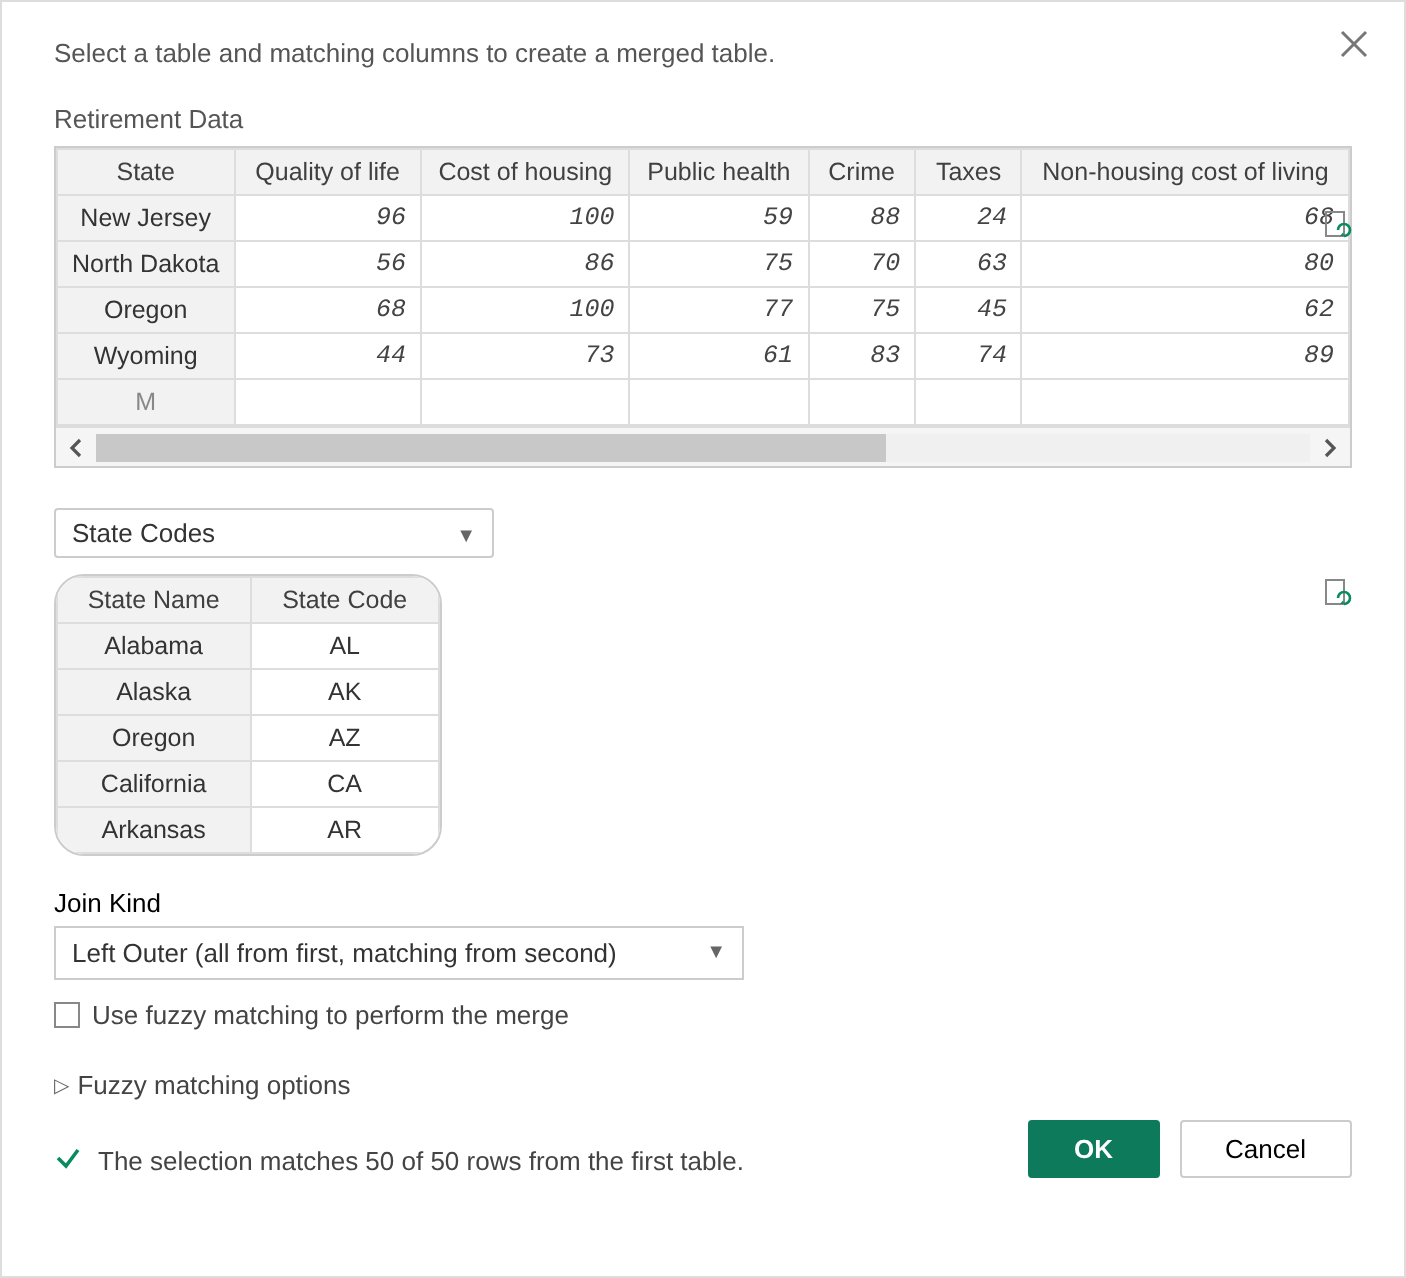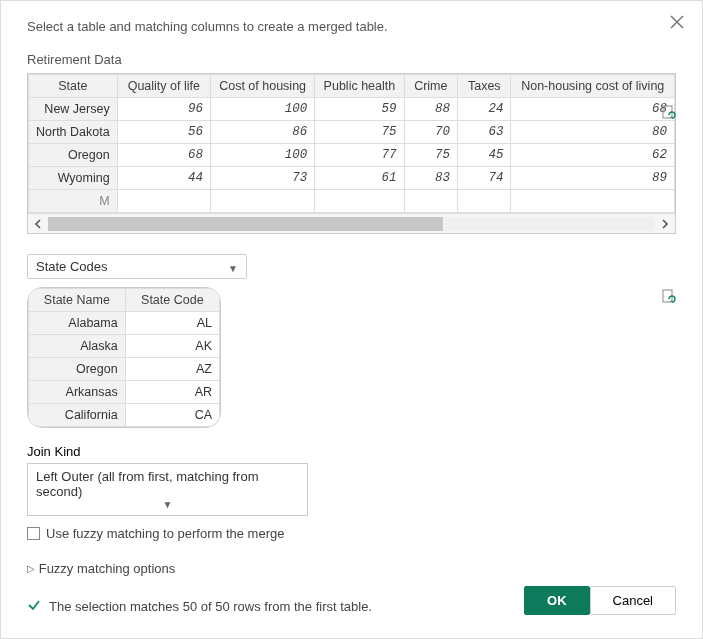--- a/index.html
+++ b/index.html
@@ -51,21 +51,21 @@
       overflow: hidden;
     }
     table {
       border-collapse: collapse;
       width: 100%;
       font-size: 12.5px;
     }
     th, td {
       border: 1px solid #ddd;
       padding: 4px 7px;
-      text-align: right;
+      text-align: center;
       white-space: nowrap;
     }
     th {
       background: #f2f2f2;
       font-weight: 400;
       color: #404040;
       text-align: center;
     }
     .rowhead {
       background: #f2f2f2;
@@ -113,39 +113,38 @@
       margin-bottom: 8px;
     }
     .t2 th.c0 { width: 82px; }
     .t2 th.c1 { width: 80px; }
     .table2-wrap { width: 194px; border-radius: 15px; }
     .section-label {
       color:#000000; margin-top: 16px; margin-bottom:4px;
     }
     .join-select {
       display:flex; align-items:center; justify-content:space-between;
-      border:1px solid #ccc; padding:5px 8px; width: 281px;
+      border:1px solid #ccc; padding:5px 8px; width: 345px;
       cursor:pointer;
-      flex-direction:column;
     }
     .checkbox-row {
       display:flex; align-items:center; gap:6px; margin-top:10px; color:#444;
     }
     .checkbox {
       width:13px; height:13px; border:1px solid #888; background:#fff;
     }
     .expander {
       display:flex; align-items:center; gap:4px; margin-top:20px; color:#444; cursor:pointer;
     }
     .status-row {
       display:flex; align-items:center; gap:8px; margin-top:22px; color:#444;
     }
     .check-icon { color:#0a8a5f; }
     .buttons {
-      position:absolute; right:26px; bottom:16px; display:flex; 
+      position:absolute; right:26px; bottom:16px; display:flex; gap:10px;
     }
     .btn {
       padding: 6px 22px; font-size:13px; border-radius:2px; cursor:pointer;
       border:1px solid #ccc; background:#fff;
     }
     .btn.primary {
       background:#0c7a5b; color:#fff; border-color:#0c7a5b; font-weight:600;
     }
     .chev { font-size:10px; color:#666; }
   </style>
@@ -275,26 +274,26 @@
           </tr>
           <tr>
             <td class="rowhead">Alaska</td>
             <td>AK</td>
           </tr>
           <tr>
             <td class="rowhead">Oregon</td>
             <td>AZ</td>
           </tr>
           <tr>
+            <td class="rowhead">California</td>
+            <td>CA</td>
+          </tr>
+          <tr>
             <td class="rowhead">Arkansas</td>
             <td>AR</td>
-          </tr>
-          <tr>
-            <td class="rowhead">California</td>
-            <td>CA</td>
           </tr>
         </tbody>
     </table>
   </div>
 
   <div class="section-label">Join Kind</div>
   <div class="join-select">
     <span>Left Outer (all from first, matching from second)</span>
     <span class="chev">▼</span>
   </div>

